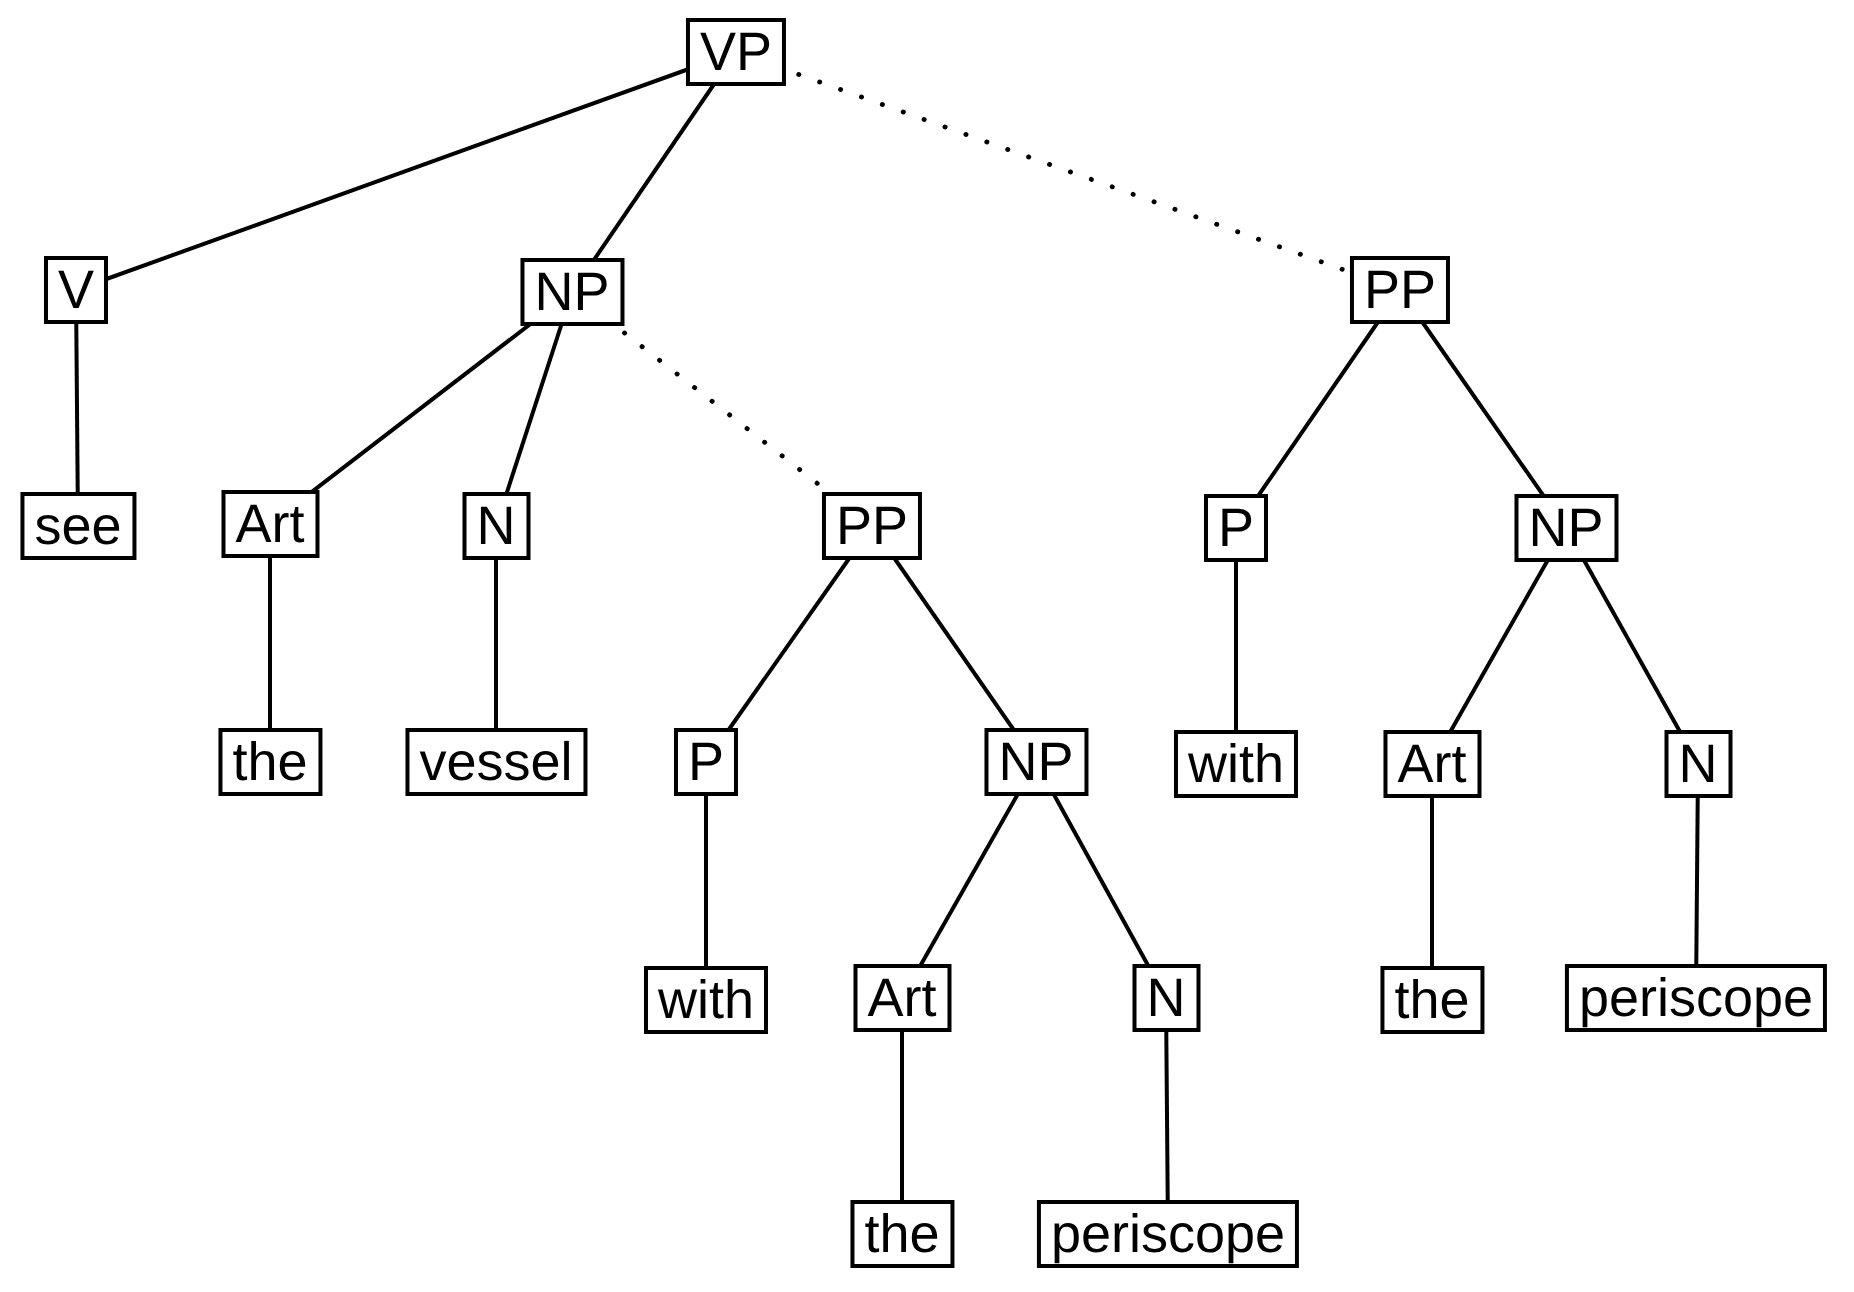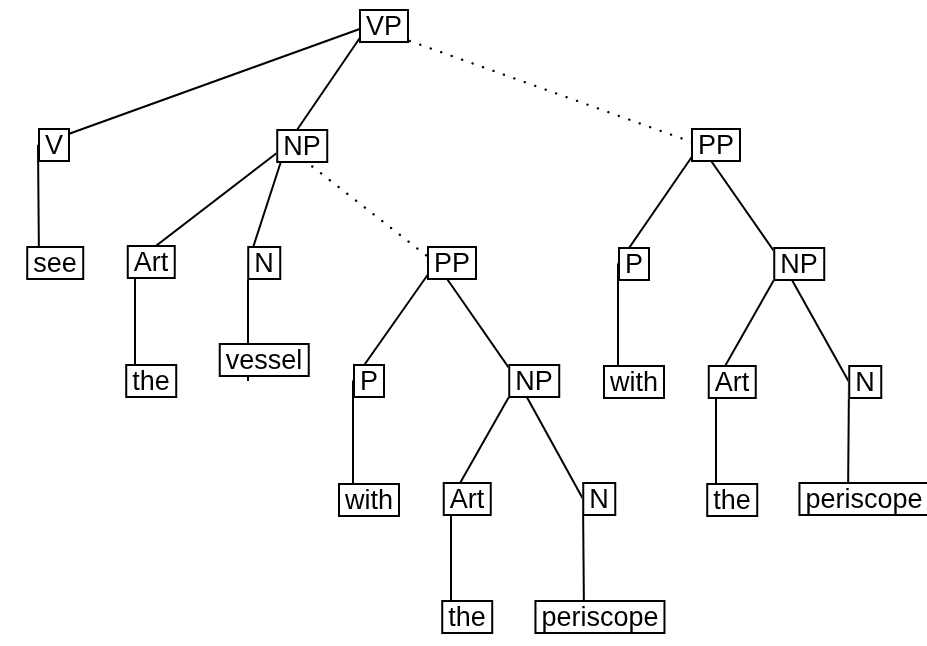--- a/index.html
+++ b/index.html
@@ -39,21 +39,20 @@
     position: absolute;
     transform: translate(-50%, -50%);
     background: #ffffff;
     border: 2px solid #000000;
     padding: 0 5px;
     font-size: 27px;
     line-height: 30px;
     color: #000000;
     white-space: nowrap;
     text-align: center;
-    margin-left: 16px;
   }
   .node.word {
   }
 </style>
 </head>
 <body>
 
 <div class="canvas">
   <svg class="edges-layer" width="927" height="646" viewBox="0 0 927 646">
       <line x1="368" y1="26" x2="38" y2="145"></line>
@@ -85,21 +84,21 @@
       <div class="node" style="left: 38px; top: 145px;">V</div>
       <div class="node" style="left: 286px; top: 146px;">NP</div>
       <div class="node" style="left: 700px; top: 145px;">PP</div>
       <div class="node word" style="left: 39px; top: 263px;">see</div>
       <div class="node" style="left: 135px; top: 262px;">Art</div>
       <div class="node" style="left: 248px; top: 263px;">N</div>
       <div class="node" style="left: 436px; top: 263px;">PP</div>
       <div class="node" style="left: 618px; top: 264px;">P</div>
       <div class="node" style="left: 783px; top: 264px;">NP</div>
       <div class="node word" style="left: 135px; top: 381px;">the</div>
-      <div class="node word" style="left: 248px; top: 360px;">vessel</div>
+      <div class="node word" style="left: 248px; top: 381px;">vessel</div>
       <div class="node" style="left: 353px; top: 381px;">P</div>
       <div class="node" style="left: 518px; top: 381px;">NP</div>
       <div class="node word" style="left: 618px; top: 382px;">with</div>
       <div class="node" style="left: 716px; top: 382px;">Art</div>
       <div class="node" style="left: 849px; top: 382px;">N</div>
       <div class="node word" style="left: 353px; top: 500px;">with</div>
       <div class="node" style="left: 451px; top: 499px;">Art</div>
       <div class="node" style="left: 583px; top: 499px;">N</div>
       <div class="node word" style="left: 716px; top: 500px;">the</div>
       <div class="node word" style="left: 848px; top: 499px;">periscope</div>

